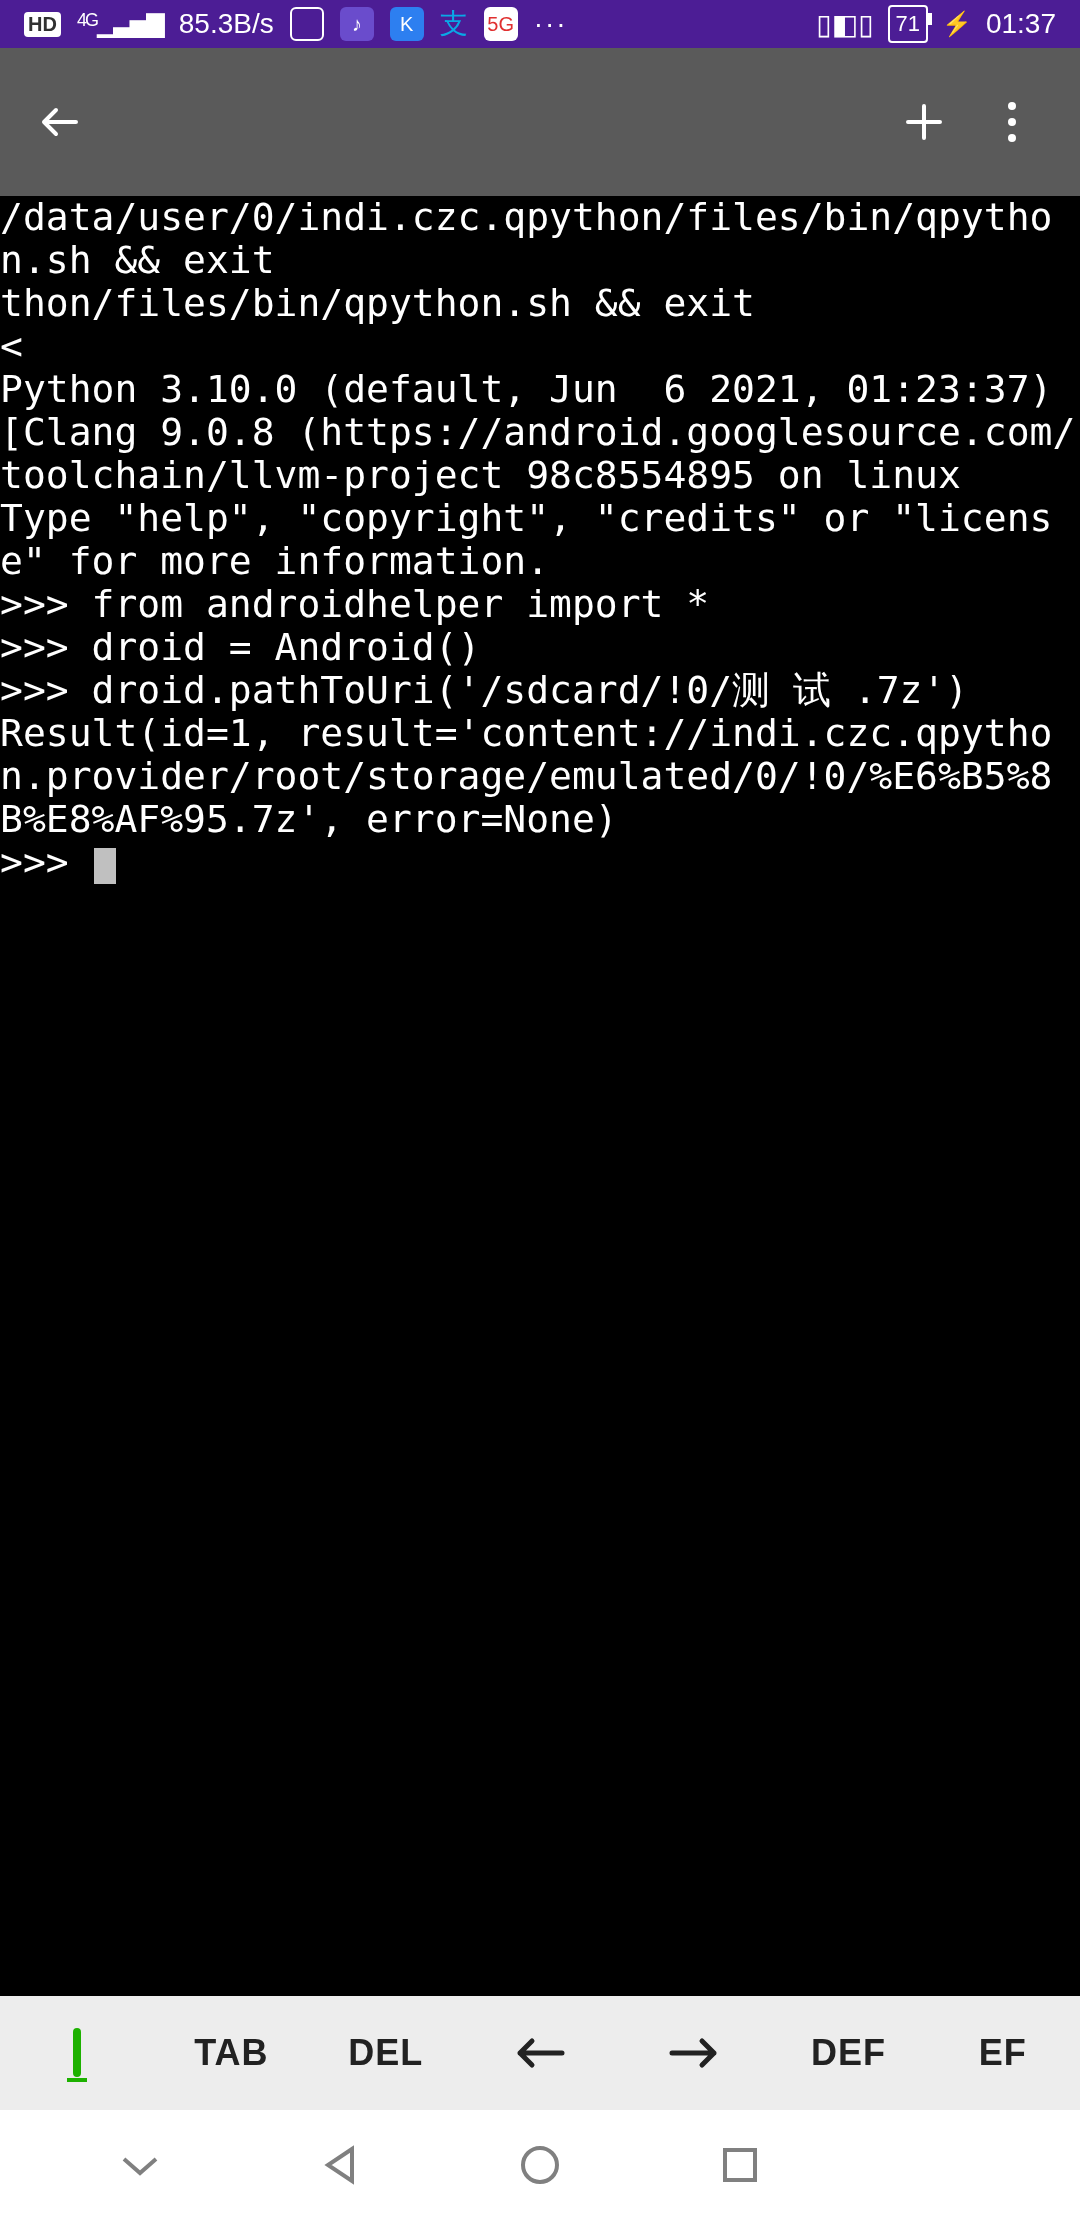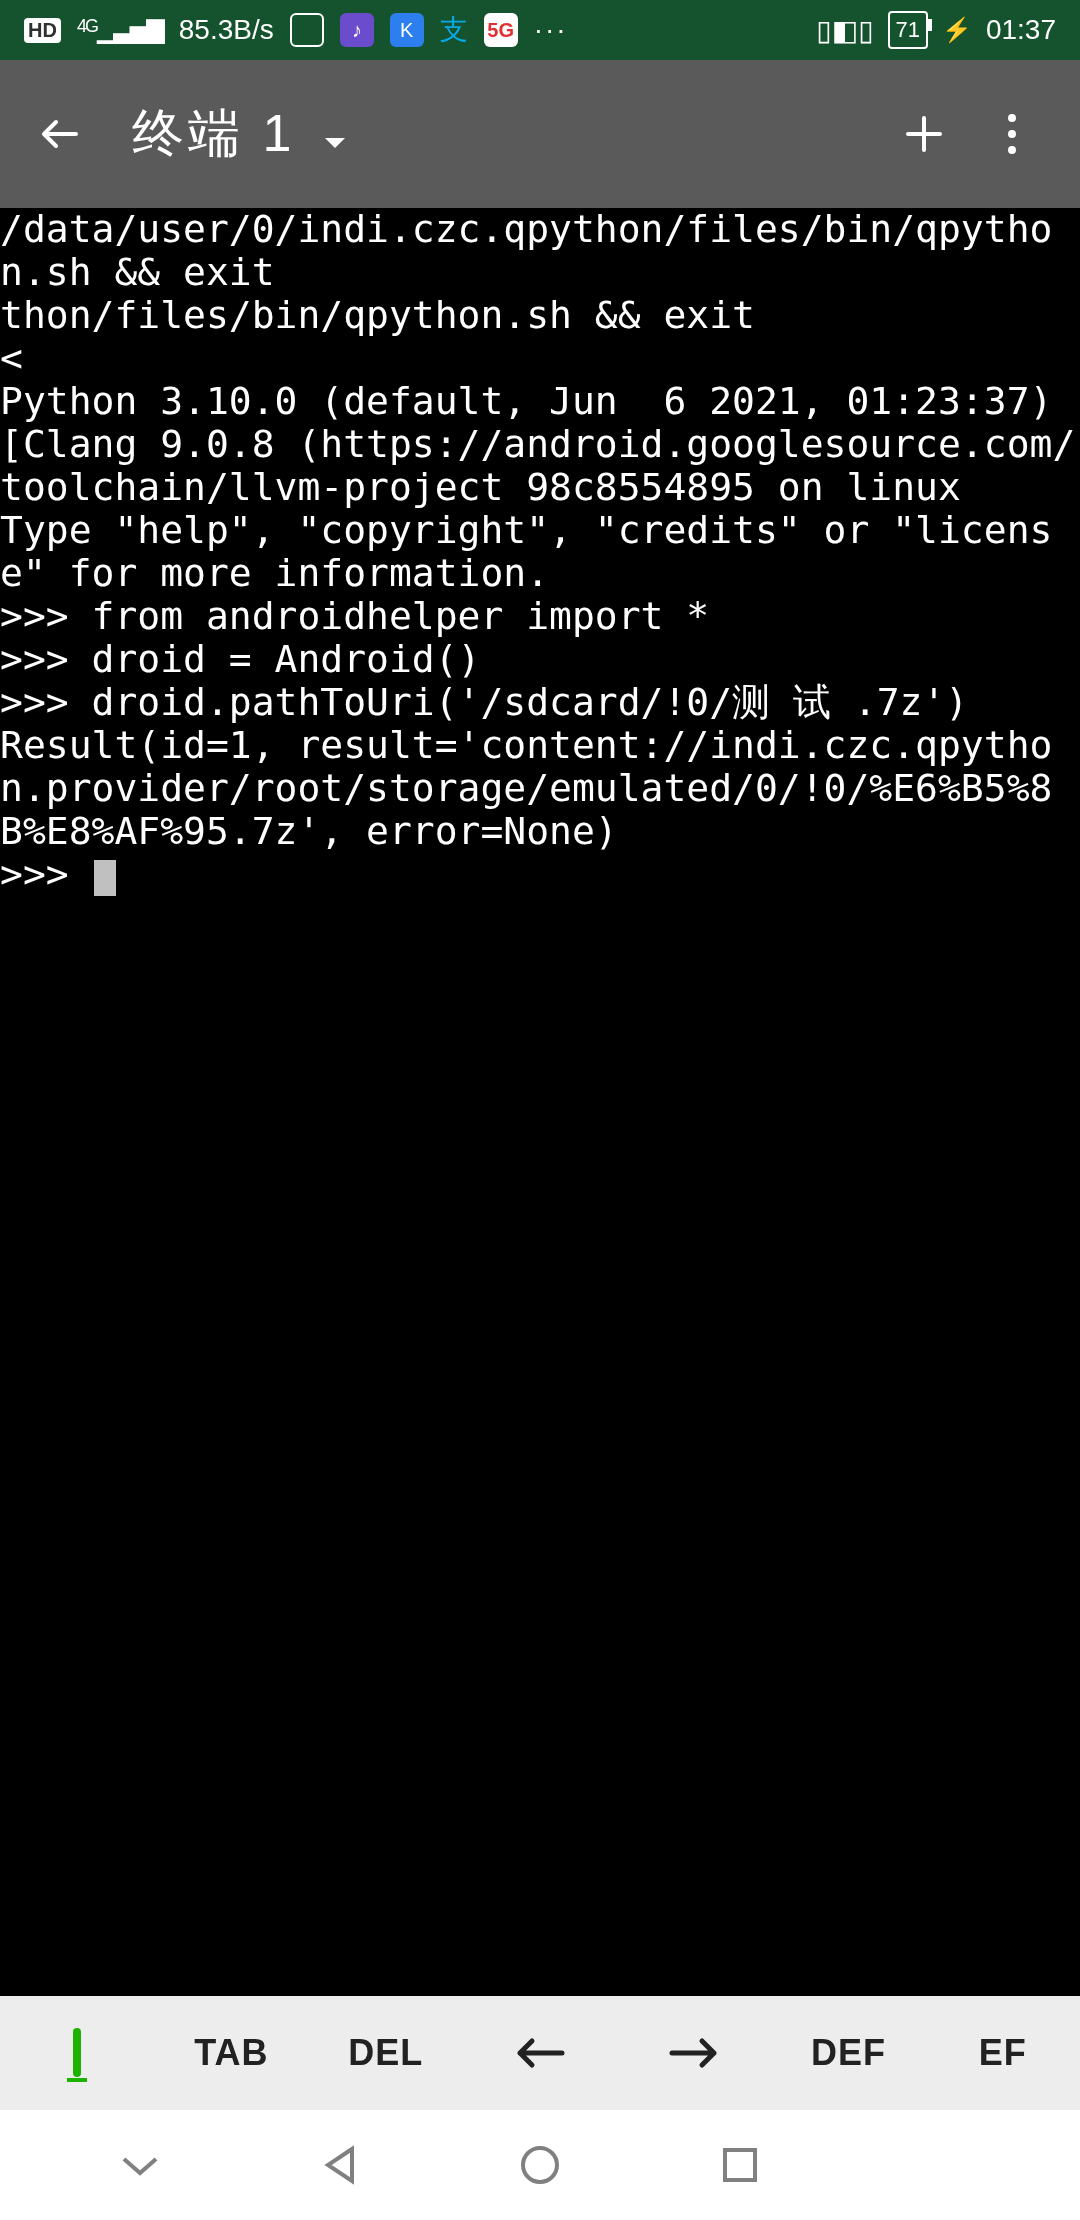--- a/index.html
+++ b/index.html
@@ -1,30 +1,30 @@
 <!DOCTYPE html>
 <html><head>
 <meta charset="utf-8">
 <style>
   * { margin: 0; padding: 0; box-sizing: border-box; }
   html, body { width: 1080px; height: 2220px; overflow: hidden; font-family: sans-serif; background: #000; }
   .screen { width: 1080px; height: 2220px; display: flex; flex-direction: column; background: #000; }
 
   
-  .status-bar { height: 60px; background: #14532d; color: #fff; display: flex; align-items: center; padding: 0 24px; font-size: 28px; }
+  .status-bar { height: 48px; background: #4c1d95; color: #fff; display: flex; align-items: center; padding: 0 24px; font-size: 28px; }
   .status-left { display: flex; align-items: center; gap: 16px; }
   .status-right { margin-left: auto; display: flex; align-items: center; gap: 14px; }
   .hd-badge { background: #fff; color: #303030; font-weight: bold; font-size: 20px; padding: 1px 4px; border-radius: 4px; }
   .sig { font-size: 24px; letter-spacing: -2px; }
   .mini-icon { width: 34px; height: 34px; border-radius: 6px; display: inline-flex; align-items: center; justify-content: center; font-size: 20px; }
   .mi-sq  { border: 2px solid #fff; }
   .mi-pur { background: #6a4ccc; color: #fff; }
   .mi-blu { background: #2d7ff0; color: #fff; }
   .mi-ali { color: #0aa8e6; font-size: 28px; }
-  .mi-wg  { background: #fff; color: #e03030; font-weight: bold; }
+  .mi-wg  { background: #fff; color: #e03030; font-weight: normal; }
   .dots   { font-size: 28px; letter-spacing: 2px; }
   .batt { border: 2px solid #fff; border-radius: 4px; padding: 4px 6px; font-size: 22px; position: relative; }
   .batt::after { content: ""; position: absolute; right: -6px; top: 6px; width: 4px; height: 12px; background: #fff; }
   .bolt { font-size: 24px; }
 
   
   .app-bar { height: 148px; background: #5a5a5a; color: #fff; display: flex; align-items: center; padding: 0 24px; }
   .ab-back { width: 72px; height: 72px; display: flex; align-items: center; justify-content: center; cursor: pointer; margin-right: 36px; }
   .ab-title { font-size: 52px; font-weight: 400; letter-spacing: 4px; display: flex; align-items: center; gap: 28px; cursor: pointer; }
   .ab-dd { display: inline-block; }
@@ -71,28 +71,20 @@
       <span class="bolt">⚡</span>
       <span>01:37</span>
     </div>
   </div>
 
   <div class="app-bar">
     <div class="ab-back">
       <svg width="48" height="48" viewBox="0 0 48 48">
         <path d="M40 24 H8 M8 24 L20 12 M8 24 L20 36" stroke="#fff" stroke-width="4" fill="none" stroke-linecap="round"></path>
       </svg>
-    </div>
-    <div class="ab-title">
-      <span>终端 1</span>
-      <span class="ab-dd">
-        <svg width="24" height="16" viewBox="0 0 24 16">
-            <path d="M2 2 L12 12 L22 2 Z" fill="#fff"></path>
-          </svg>
-      </span>
     </div>
     <div class="ab-spacer"></div>
     <div class="ab-btn">
       <svg width="48" height="48" viewBox="0 0 48 48">
         <path d="M24 8 V40 M8 24 H40" stroke="#fff" stroke-width="4" stroke-linecap="round"></path>
       </svg>
     </div>
     <div class="ab-btn">
       <svg width="12" height="48" viewBox="0 0 12 48">
         <circle cx="6" cy="8" r="4" fill="#fff"></circle>

